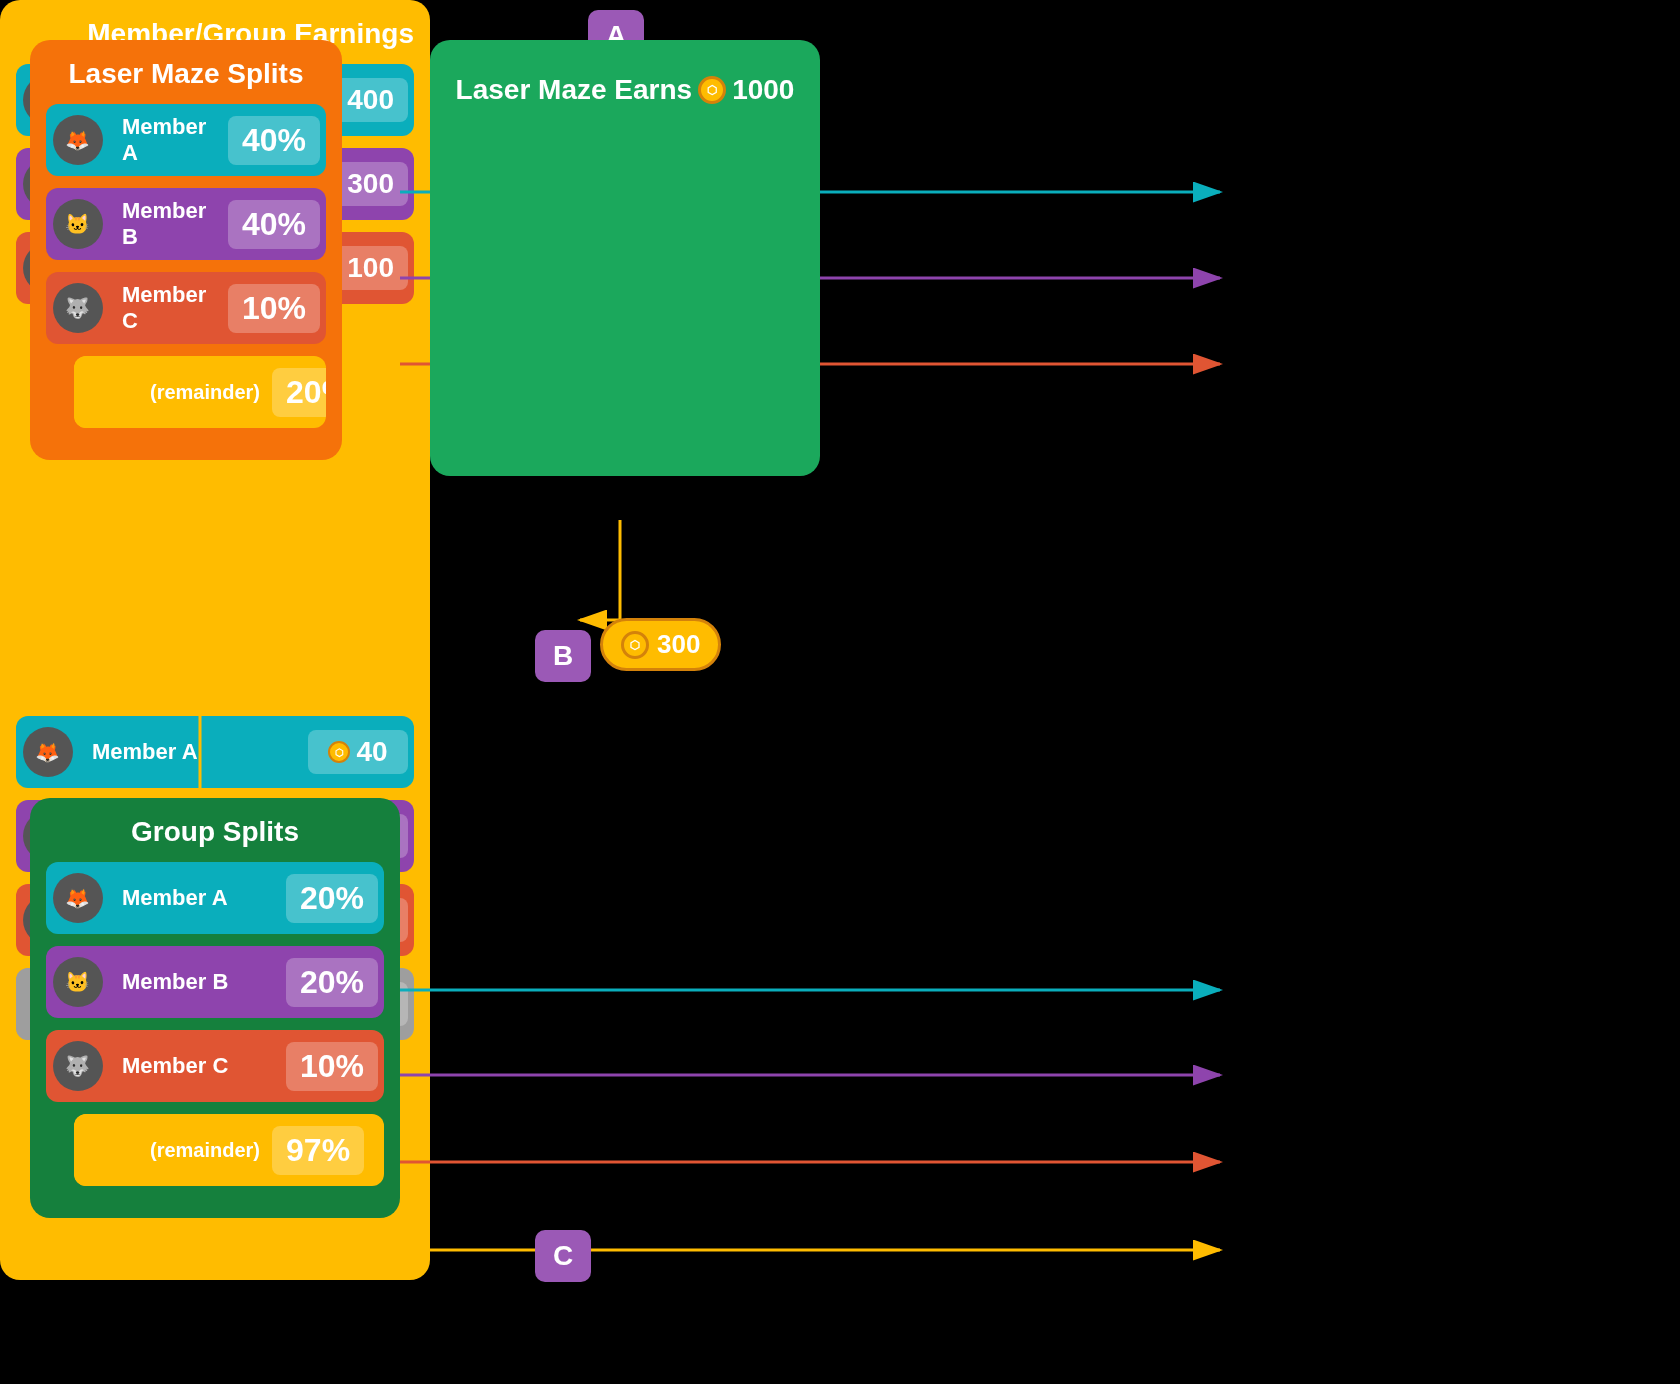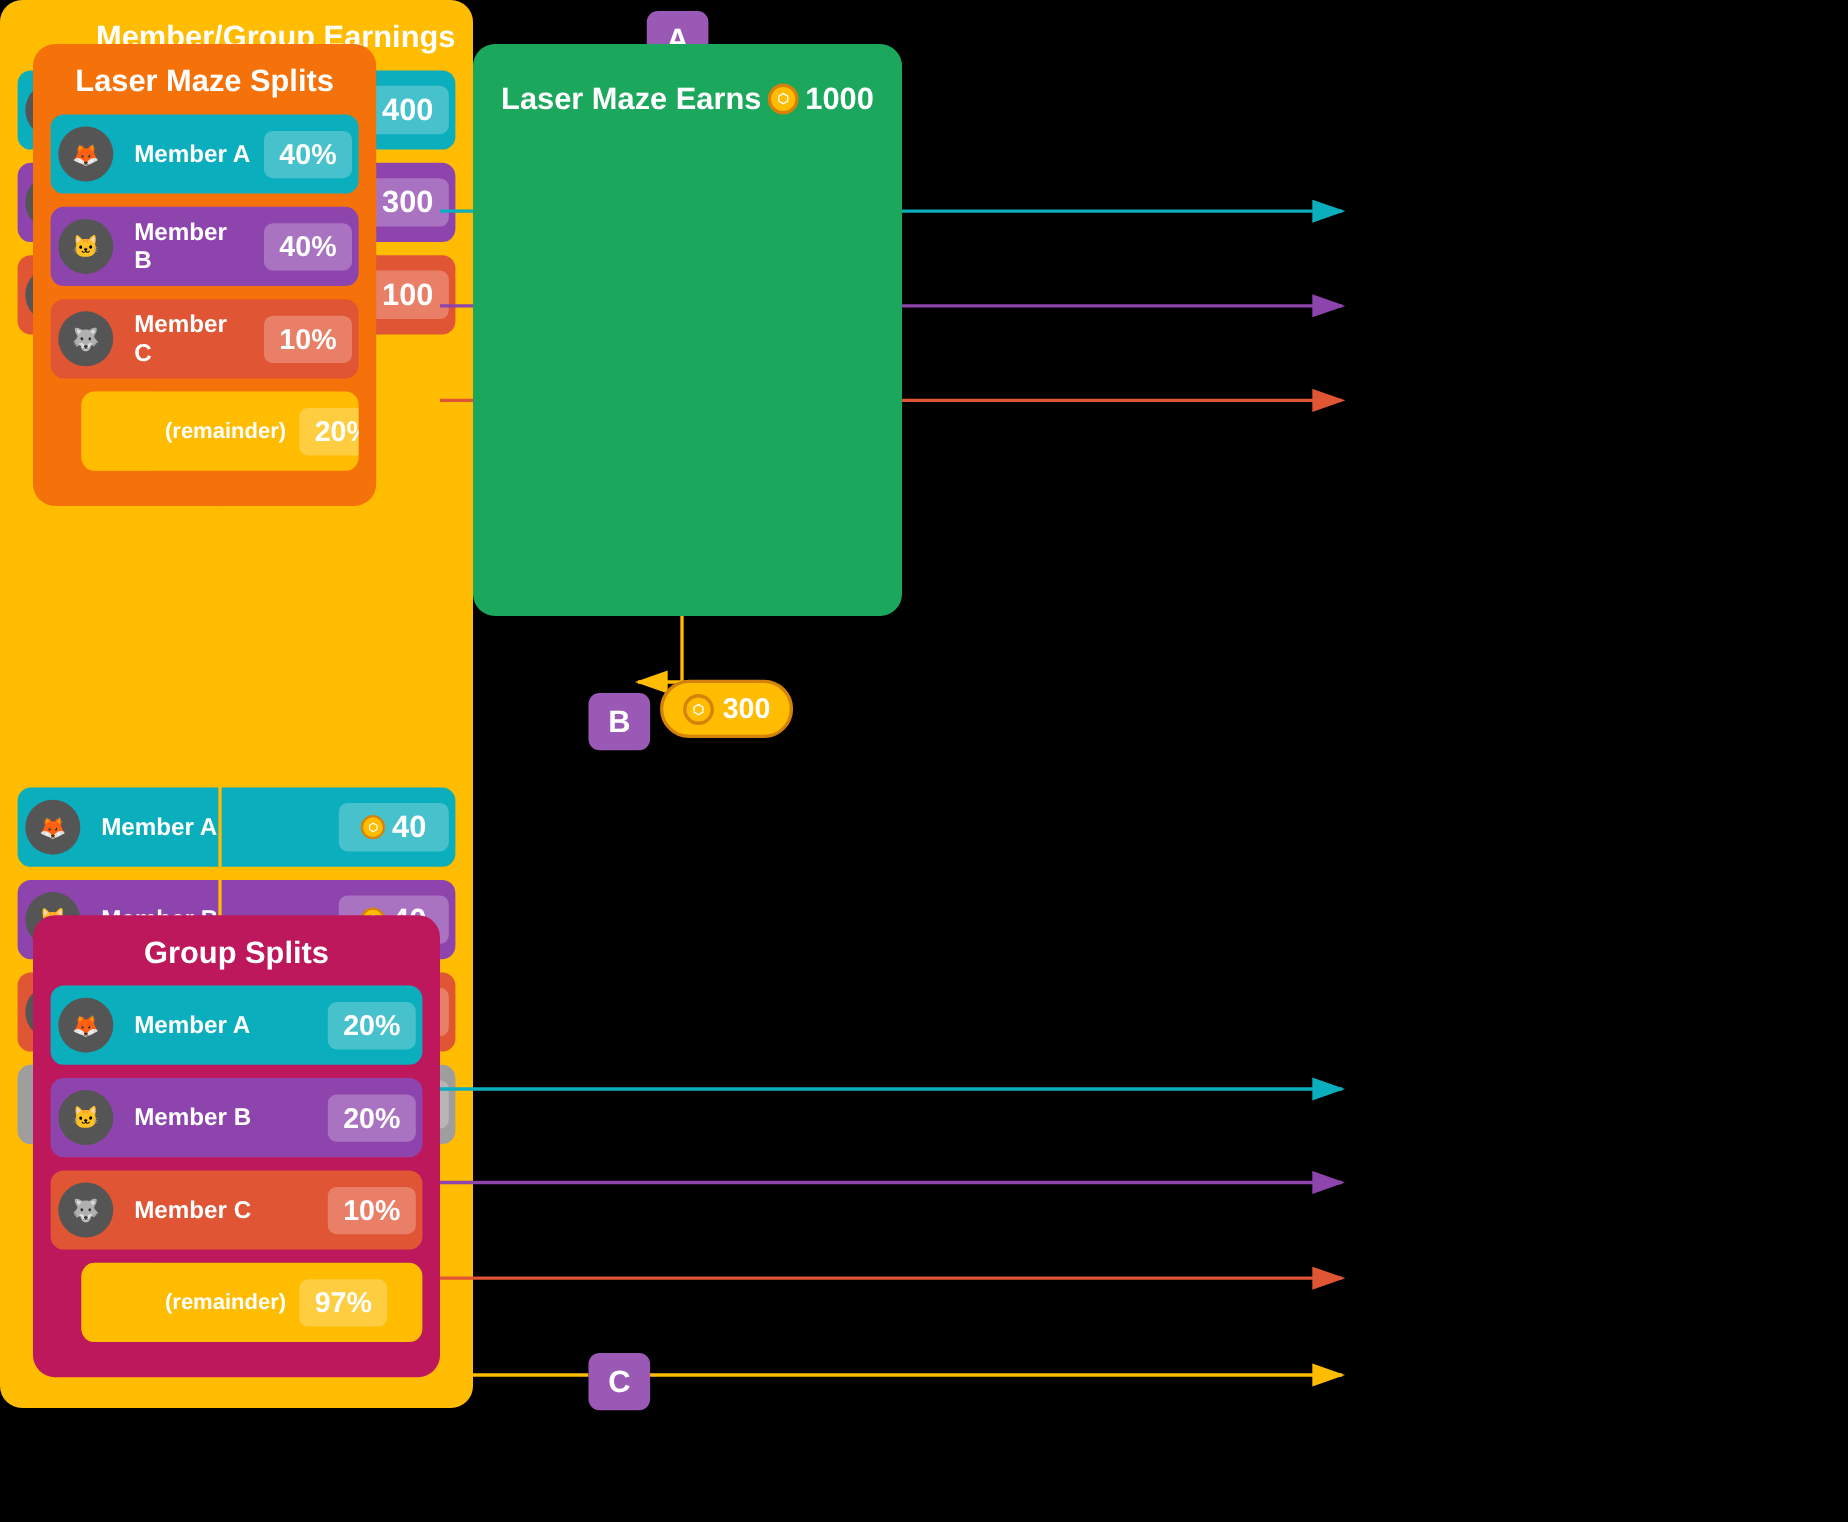--- a/index.html
+++ b/index.html
@@ -37,33 +37,33 @@
     
     .laser-splits {
       background: #F5720A;
       left: 30px;
       top: 40px;
       width: 312px;
     }
 
     
     .group-splits {
-      background: #be185d;
+      background: #15803d;
       left: 30px;
-      top: 832px;
+      top: 798px;
       width: 370px;
     }
 
     
     .laser-earns {
       background: #1BA85C;
       left: 430px;
       top: 40px;
       width: 390px;
-      height: 520px;
+      height: 436px;
       border-radius: 20px;
       display: flex;
       flex-direction: column;
       align-items: center;
     }
 
     .laser-earns-title {
       text-align: center;
       font-size: 28px;
       font-weight: bold;
@@ -119,21 +119,21 @@
       padding: 0 12px;
       font-size: 22px;
       font-weight: bold;
       color: #fff;
     }
 
     .member-pct {
       background: rgba(255,255,255,0.25);
       padding: 6px 14px;
       border-radius: 8px;
-      font-size: 26px;
+      font-size: 32px;
       font-weight: bold;
       color: #fff;
       margin-right: 6px;
       min-width: 80px;
       text-align: center;
     }
 
     .member-row.teal { background: #0AAEBC; }
     .member-row.purple { background: #8E44AD; }
     .member-row.red { background: #E05533; }

